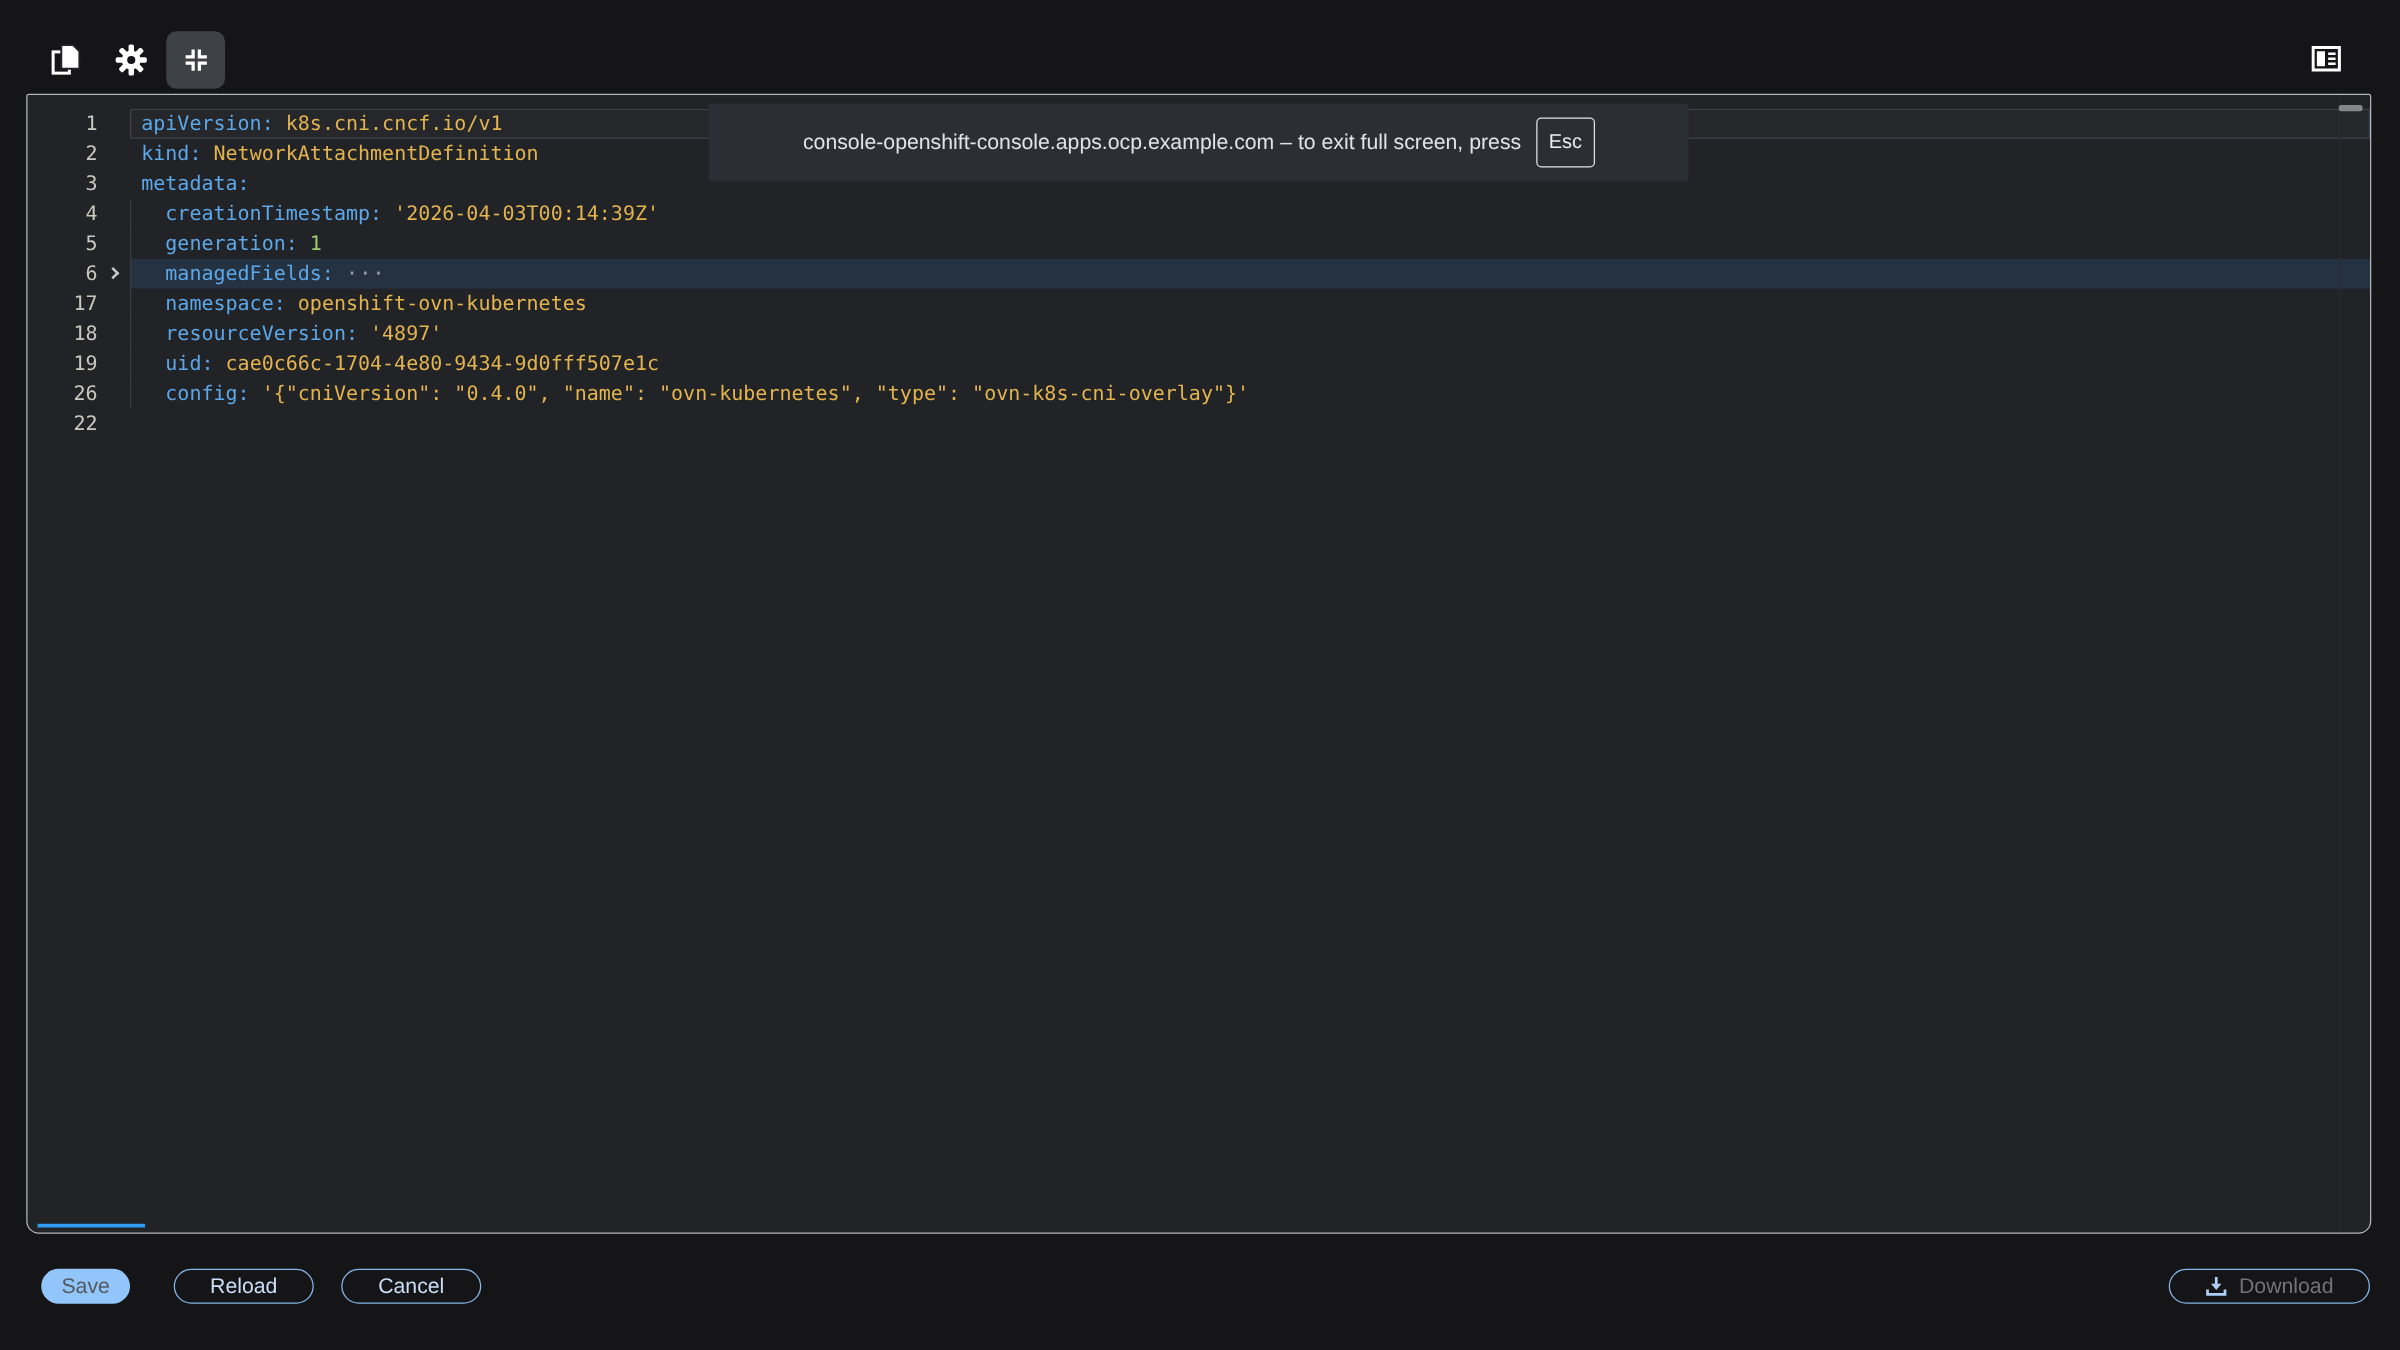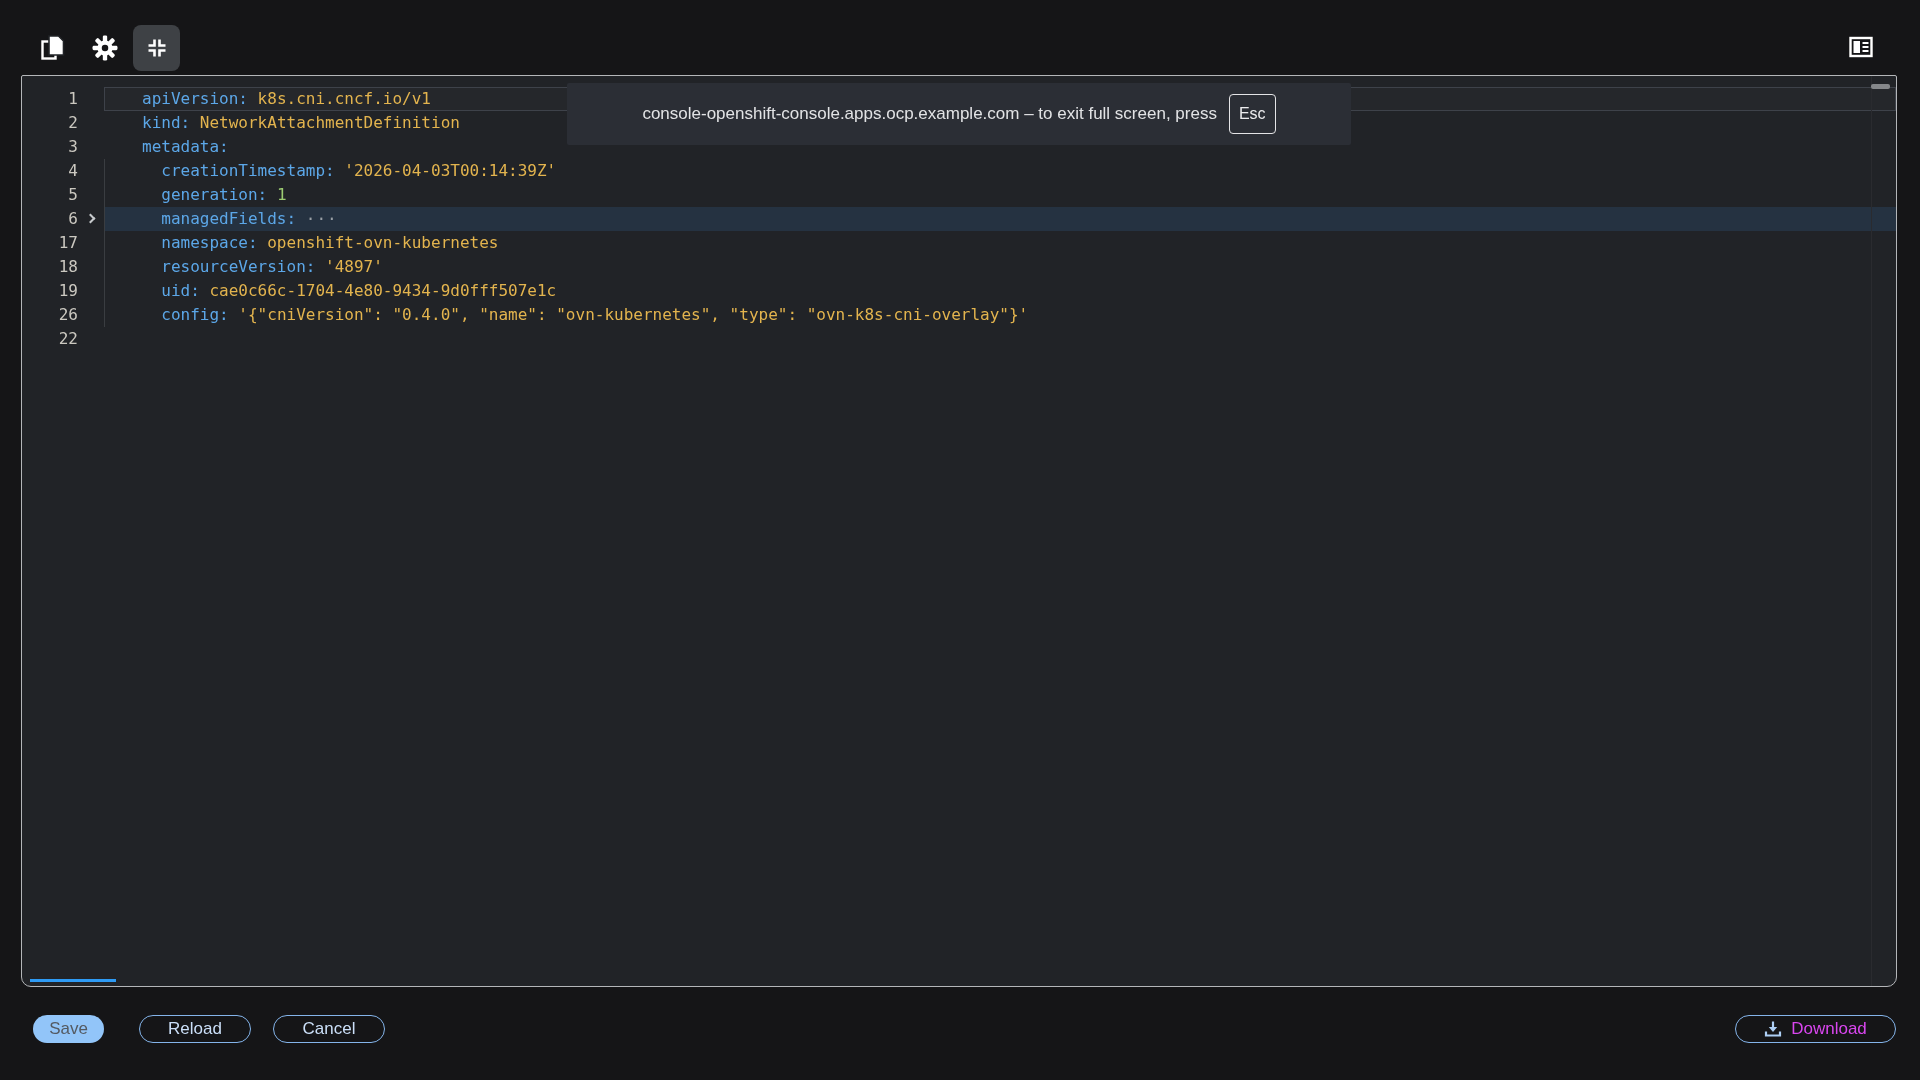--- a/index.html
+++ b/index.html
@@ -54,21 +54,21 @@
   .foldcol{flex:none;width:26px;position:relative;}
   .chev{
     position:absolute;left:9px;top:8px;width:7px;height:7px;
     border-right:2px solid #C6C9CC;border-bottom:2px solid #C6C9CC;
     transform:rotate(-45deg);
   }
   .code{flex:1;white-space:pre;position:relative;padding-left:9px;color:var(--plain);}
   .code.hl{background:var(--line_highlight);}
   .code.boxed{box-shadow:inset 0 0 0 1px #3E424A;background:rgba(255,255,255,0.02);}
   .guide{position:absolute;left:0;top:0;bottom:0;width:1px;background:#3A3D41;}
-  .t-k{color:var(--key);margin-left:29px;}
+  .t-k{color:var(--key);}
   .t-v{color:var(--value);text-align:right;}
   .t-n{color:var(--number);}
   .t-p{color:var(--plain);}
   .t-f{color:#9AA0A6;letter-spacing:1px;}
   .ruler-track{position:absolute;right:24px;top:0;bottom:0;width:1px;background:#2A2B2F;}
   .v-thumb{position:absolute;right:6px;top:8px;width:19px;height:5px;background:#85878A;border-radius:2px;}
   .h-thumb{position:absolute;left:8px;bottom:4px;width:86px;height:3px;background:#2E9BF5;}
   
   .toast{
     position:absolute;left:567px;top:55px;width:784px;height:62px;
@@ -86,21 +86,21 @@
   .pill{
     position:absolute;top:1015px;height:28px;border-radius:22px;
     display:flex;align-items:center;justify-content:center;gap:9px;
     font-size:17px;cursor:pointer;border:none;
     font-family:"Liberation Sans",sans-serif;
   }
   .pill.primary{left:33px;width:71px;background:var(--accent);color:#545A62;}
   .pill.outline{background:transparent;border:1px solid #84B4EA;color:var(--outline_text);}
   .pill.reload{left:139px;width:112px;}
   .pill.cancel{left:273px;width:112px;text-align:center;}
-  .pill.download{left:1735px;width:161px;color:#d946ef;}
+  .pill.download{left:1735px;width:161px;color:#737373;}
 </style>
 </head>
 <body>
 
 <button class="icon-btn btn-copy">
   <span>
     <svg width="26" height="28" viewBox="0 0 26 28">
       <rect x="2.5" y="7.5" width="13" height="17" fill="none" stroke="#FFFFFF" stroke-width="2.4"></rect>
       <path d="M9 2 h9.5 l5 5 v14 h-14.5 z" fill="#FFFFFF" stroke="#212327" stroke-width="1.6"></path>
     </svg>

